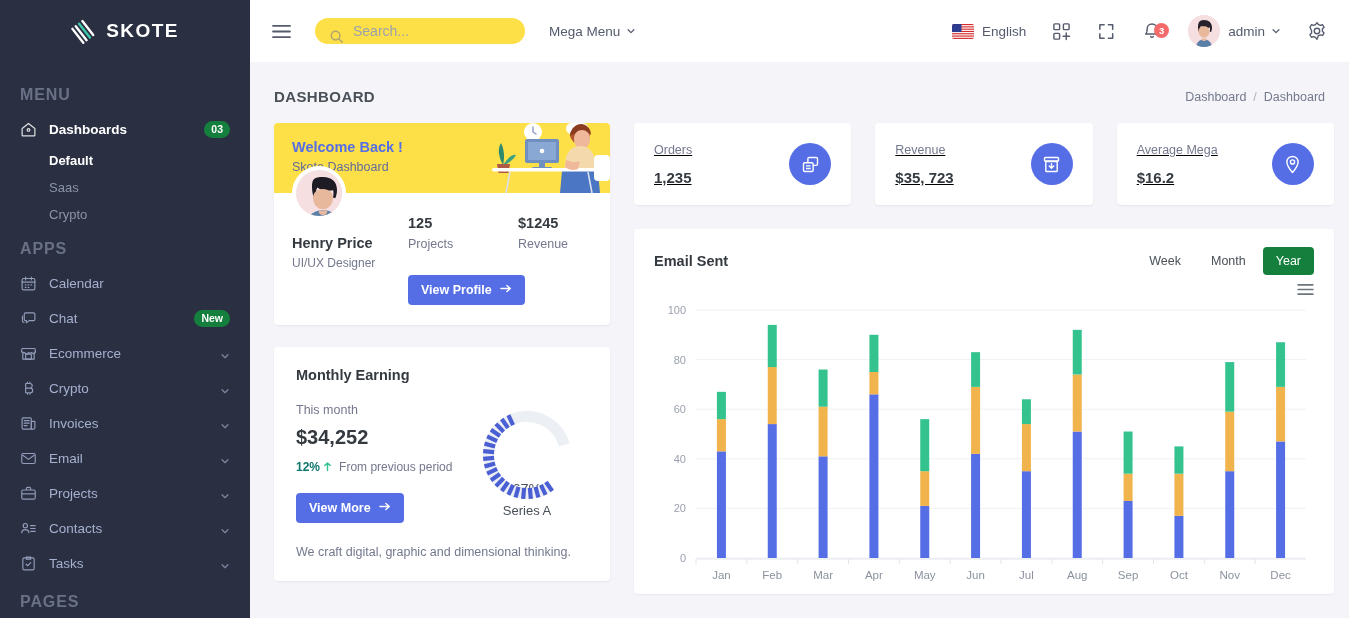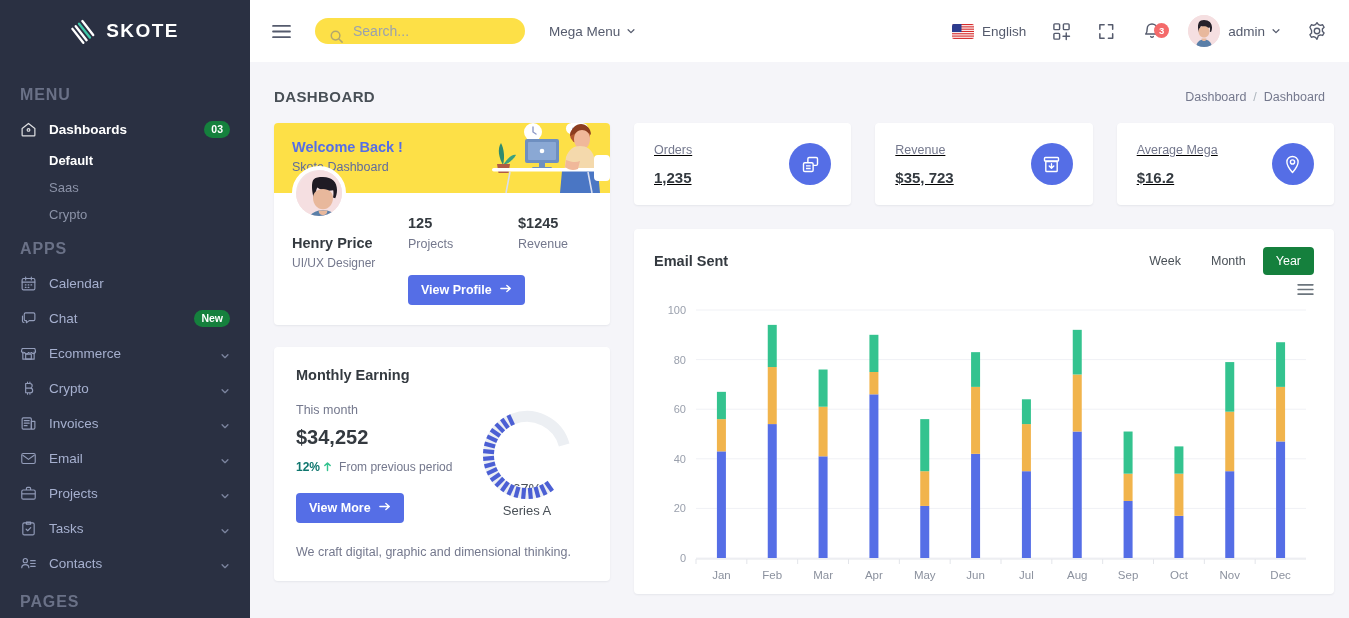--- a/index.html
+++ b/index.html
@@ -321,42 +321,42 @@
         <span class="chev">
           <svg viewBox="0 0 12 12" width="10" height="10" fill="none" stroke="#a6b0cf" stroke-width="1.6" stroke-linecap="round" stroke-linejoin="round">
               <path d="M2.5 4.5 6 8l3.5-3.5"></path>
             </svg>
         </span>
       </div>
 
       <div class="nav-item">
         <span class="ico">
           <svg viewBox="0 0 24 24" width="17" height="17" fill="none" stroke="#a6b0cf" stroke-width="1.6" stroke-linecap="round" stroke-linejoin="round">
+            <circle cx="7.5" cy="8" r="3"></circle>
+              <path d="M2.5 18c0-2.8 2.3-4.5 5-4.5s5 1.7 5 4.5"></path>
+            <path d="M15 8h6.5M15 12h6.5M15 16h6.5"></path>
+          </svg>
+        </span>
+        <span class="nav-label">Contacts</span>
+        <span class="chev">
+          <svg viewBox="0 0 12 12" width="10" height="10" fill="none" stroke="#a6b0cf" stroke-width="1.6" stroke-linecap="round" stroke-linejoin="round">
+              <path d="M2.5 4.5 6 8l3.5-3.5"></path>
+            </svg>
+        </span>
+      </div>
+
+      <div class="nav-item">
+        <span class="ico">
+          <svg viewBox="0 0 24 24" width="17" height="17" fill="none" stroke="#a6b0cf" stroke-width="1.6" stroke-linecap="round" stroke-linejoin="round">
             <rect x="4" y="4" width="16" height="17" rx="2"></rect>
               <path d="M9 3h6v3H9z"></path>
               <path d="m8.6 13 2.2 2.2 4.4-4.4"></path>
           </svg>
         </span>
         <span class="nav-label">Tasks</span>
-        <span class="chev">
-          <svg viewBox="0 0 12 12" width="10" height="10" fill="none" stroke="#a6b0cf" stroke-width="1.6" stroke-linecap="round" stroke-linejoin="round">
-              <path d="M2.5 4.5 6 8l3.5-3.5"></path>
-            </svg>
-        </span>
-      </div>
-
-      <div class="nav-item">
-        <span class="ico">
-          <svg viewBox="0 0 24 24" width="17" height="17" fill="none" stroke="#a6b0cf" stroke-width="1.6" stroke-linecap="round" stroke-linejoin="round">
-            <circle cx="7.5" cy="8" r="3"></circle>
-              <path d="M2.5 18c0-2.8 2.3-4.5 5-4.5s5 1.7 5 4.5"></path>
-            <path d="M15 8h6.5M15 12h6.5M15 16h6.5"></path>
-          </svg>
-        </span>
-        <span class="nav-label">Contacts</span>
         <span class="chev">
           <svg viewBox="0 0 12 12" width="10" height="10" fill="none" stroke="#a6b0cf" stroke-width="1.6" stroke-linecap="round" stroke-linejoin="round">
               <path d="M2.5 4.5 6 8l3.5-3.5"></path>
             </svg>
         </span>
       </div>
 
       <div class="menu-title">PAGES</div>
     </div>
   </aside>

